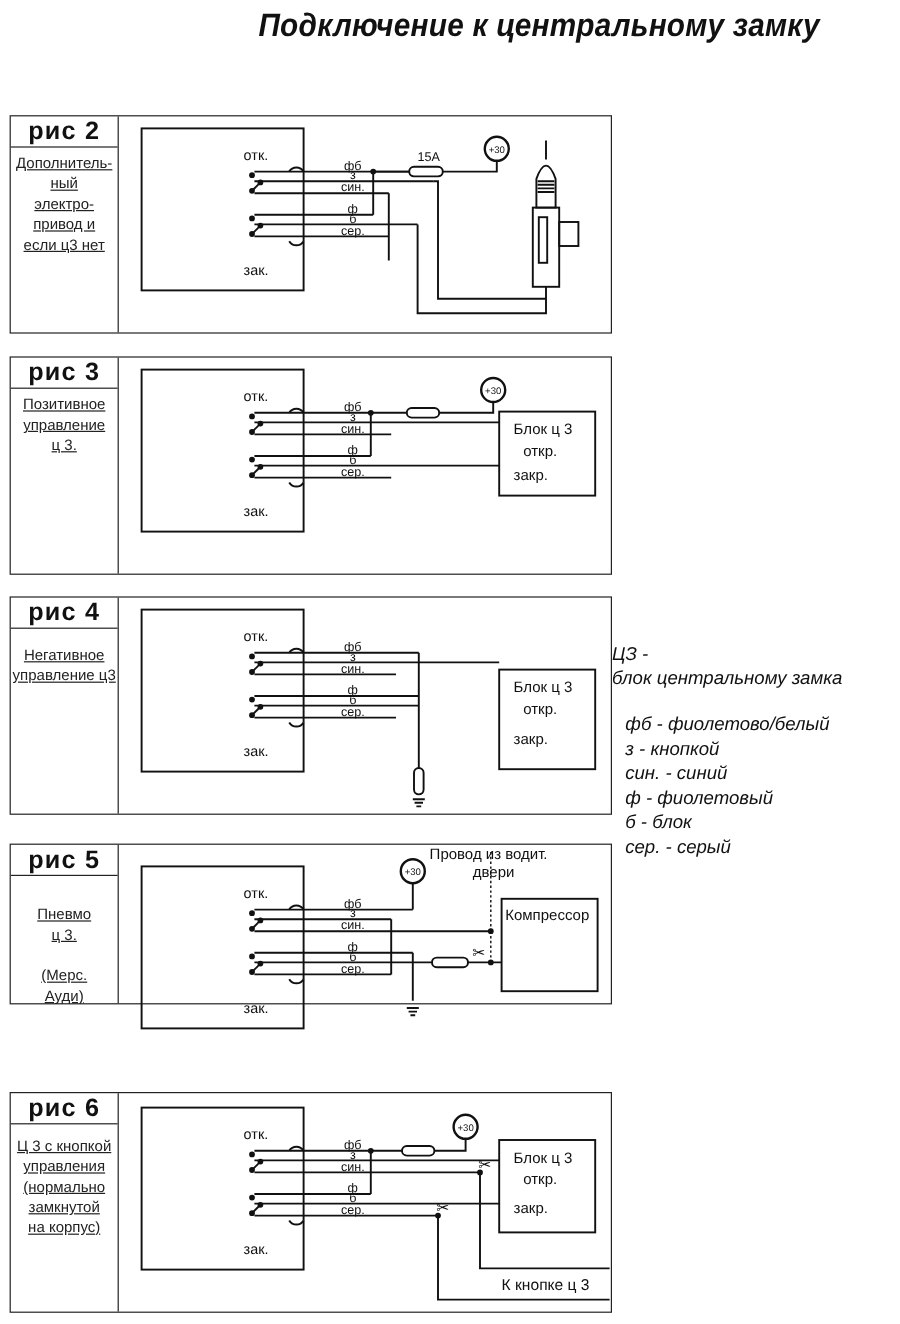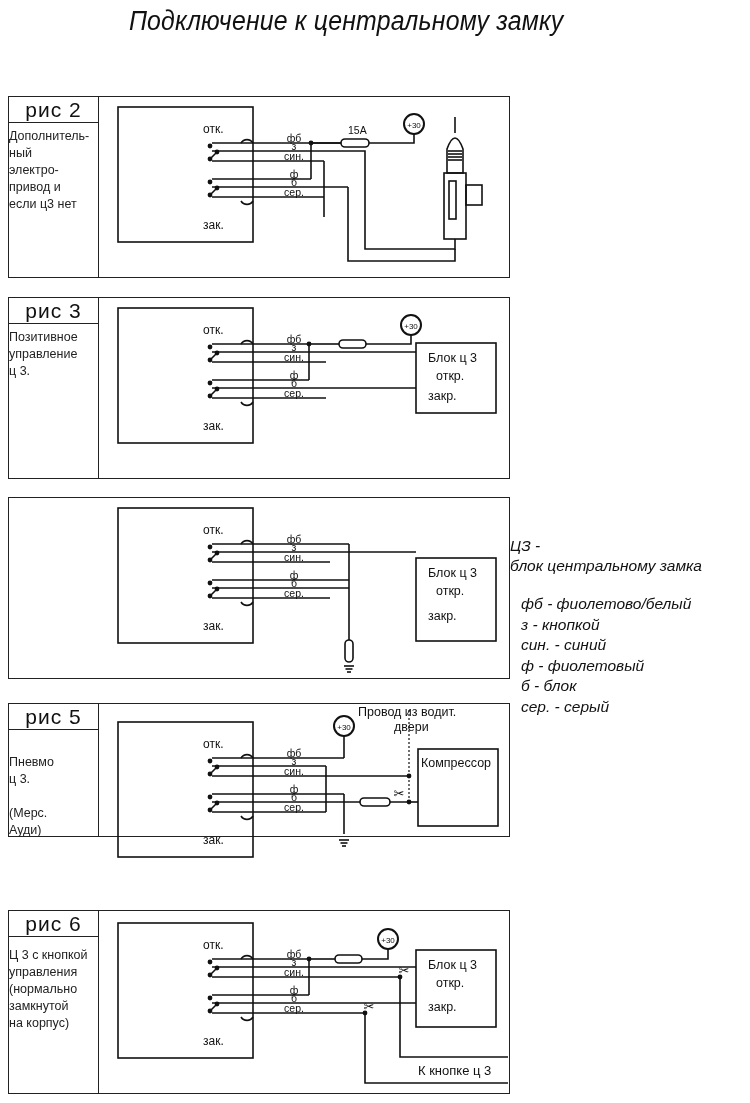--- a/index.html
+++ b/index.html
@@ -1,27 +1,27 @@
 <!DOCTYPE html>
 <html><head>
 <meta charset="utf-8">
 <style>
   html, body { margin:0; padding:0; background:#fff; }
   body { width:750px; height:1103px; position:relative; overflow:hidden;
          font-family:"Liberation Sans", sans-serif; color:#111; }
-  .title { position:absolute; left:0; width:704px; top:6px; text-align:center;
-           font-size:27px; font-weight:normal; font-style:italic; text-decoration:underline;
+  .title { position:absolute; left:0; width:704px; top:6px; text-align:right;
+           font-size:27px; font-weight:bold; font-style:italic; text-decoration:underline;
            text-decoration-thickness:2px; letter-spacing:0.2px; }
   .title span { display:inline-block; transform:scaleX(0.92); margin-left:-12px; }
   .panel { position:absolute; left:8px; width:502px; border:1.5px solid #222; box-sizing:border-box; }
   .label-col { position:absolute; left:0; top:0; bottom:0; width:89px; border-right:1.5px solid #222; }
   .fig-num { position:absolute; left:0; top:0; width:89px; height:25px; border-bottom:1.5px solid #222;
-             font-size:21px; text-align:center; line-height:25px; letter-spacing:1px; }
-  .desc { position:absolute; left:0; top:31px; width:89px; text-align:left;
-          font-size:12.5px; line-height:17px; color:#222; white-space:pre-line; }
+             font-size:21px; text-align:center; line-height:25px; letter-spacing:1px;font-weight:bold; }
+  .desc { position:absolute; left:0; top:31px; width:89px; text-align:center;
+          font-size:12.5px; line-height:17px; color:#222; white-space:pre-line;text-decoration:underline; }
   svg.schem { position:absolute; left:89px; top:0; }
   svg text { font-family:"Liberation Sans", sans-serif; fill:#111; }
   .legend { position:absolute; left:510px; top:536px; width:240px; font-style:italic; font-size:15.5px; color:#111; }
   .legend .lt { text-align:left; line-height:20px; }
   .legend .items { margin-top:18px; padding-left:11px; line-height:20.5px; }
 </style>
 </head>
 <body>
 
 <div class="title"><span>Подключение к центральному замку</span></div>
@@ -125,20 +125,25 @@
       <circle cx="313" cy="27" r="10" stroke="#111" stroke-width="2" fill="#fff"></circle>
       <text x="313" y="30.5" font-size="8" text-anchor="middle">+30</text>
       <rect x="318" y="45" width="80" height="70" stroke="#111" stroke-width="1.6" fill="none"></rect>
       <text x="330" y="64" font-size="12.5" text-anchor="start">Блок ц 3</text>
       <text x="338" y="82" font-size="12.5" text-anchor="start">откр.</text>
       <text x="330" y="102" font-size="12.5" text-anchor="start">закр.</text>
     </svg>
 </div>
 
 <div class="panel" style="top:497px;height:182px;">
+  <div class="label-col">
+    <div class="fig-num">рис 4</div>
+    <div class="desc" style="top:40px;">Негативное
+управление ц3</div>
+  </div>
   <svg class="schem" id="svg2" width="411" height="180">
       <rect x="20" y="10" width="135" height="135" stroke="#111" stroke-width="1.6" fill="none"></rect>
       <path d="M143 46 a7 7 0 0 1 12 0" stroke="#111" stroke-width="1.6" fill="none"></path>
       <path d="M143 104 a7 7 0 0 0 12 0" stroke="#111" stroke-width="1.6" fill="#fff"></path>
       <text x="105" y="36" font-size="12" text-anchor="start">отк.</text>
       <text x="105" y="132" font-size="12" text-anchor="start">зак.</text>
       <circle cx="112" cy="49" r="2.4" fill="#111"></circle>
       <circle cx="112" cy="62" r="2.4" fill="#111"></circle>
       <circle cx="119" cy="55" r="2.4" fill="#111"></circle>
       <line x1="112" y1="62" x2="119" y2="55" stroke="#111" stroke-width="1.6" fill="none"></line>

